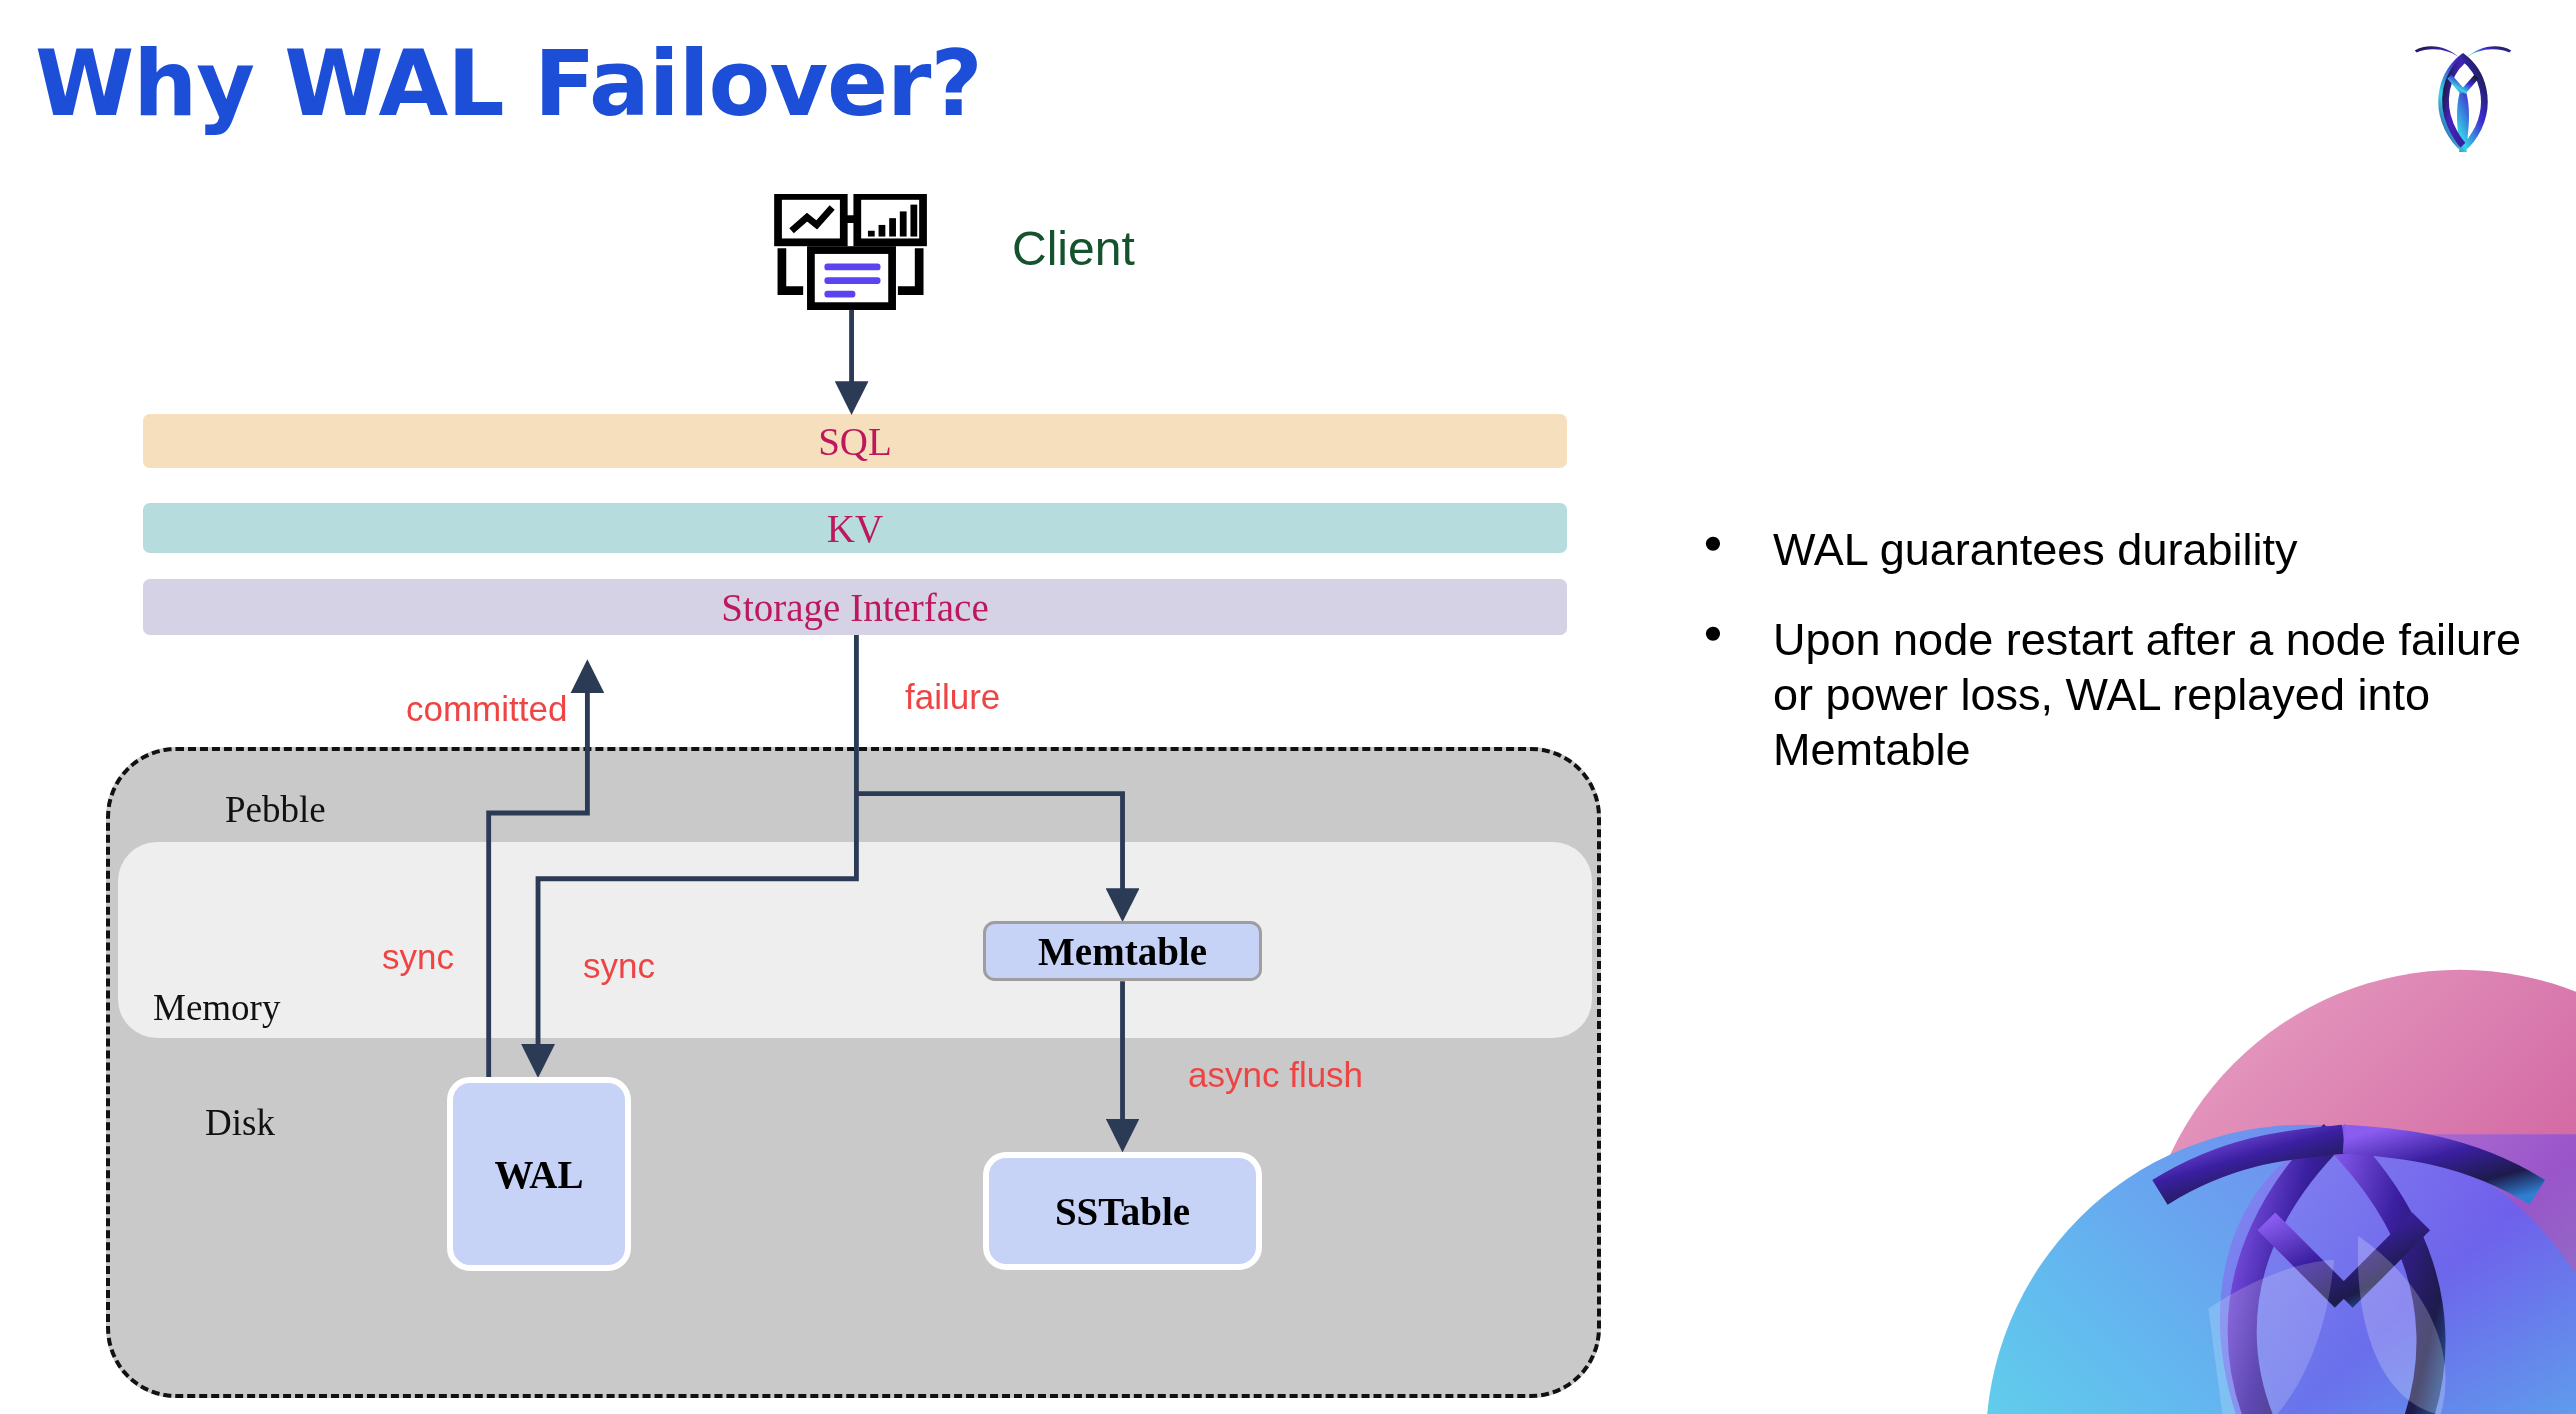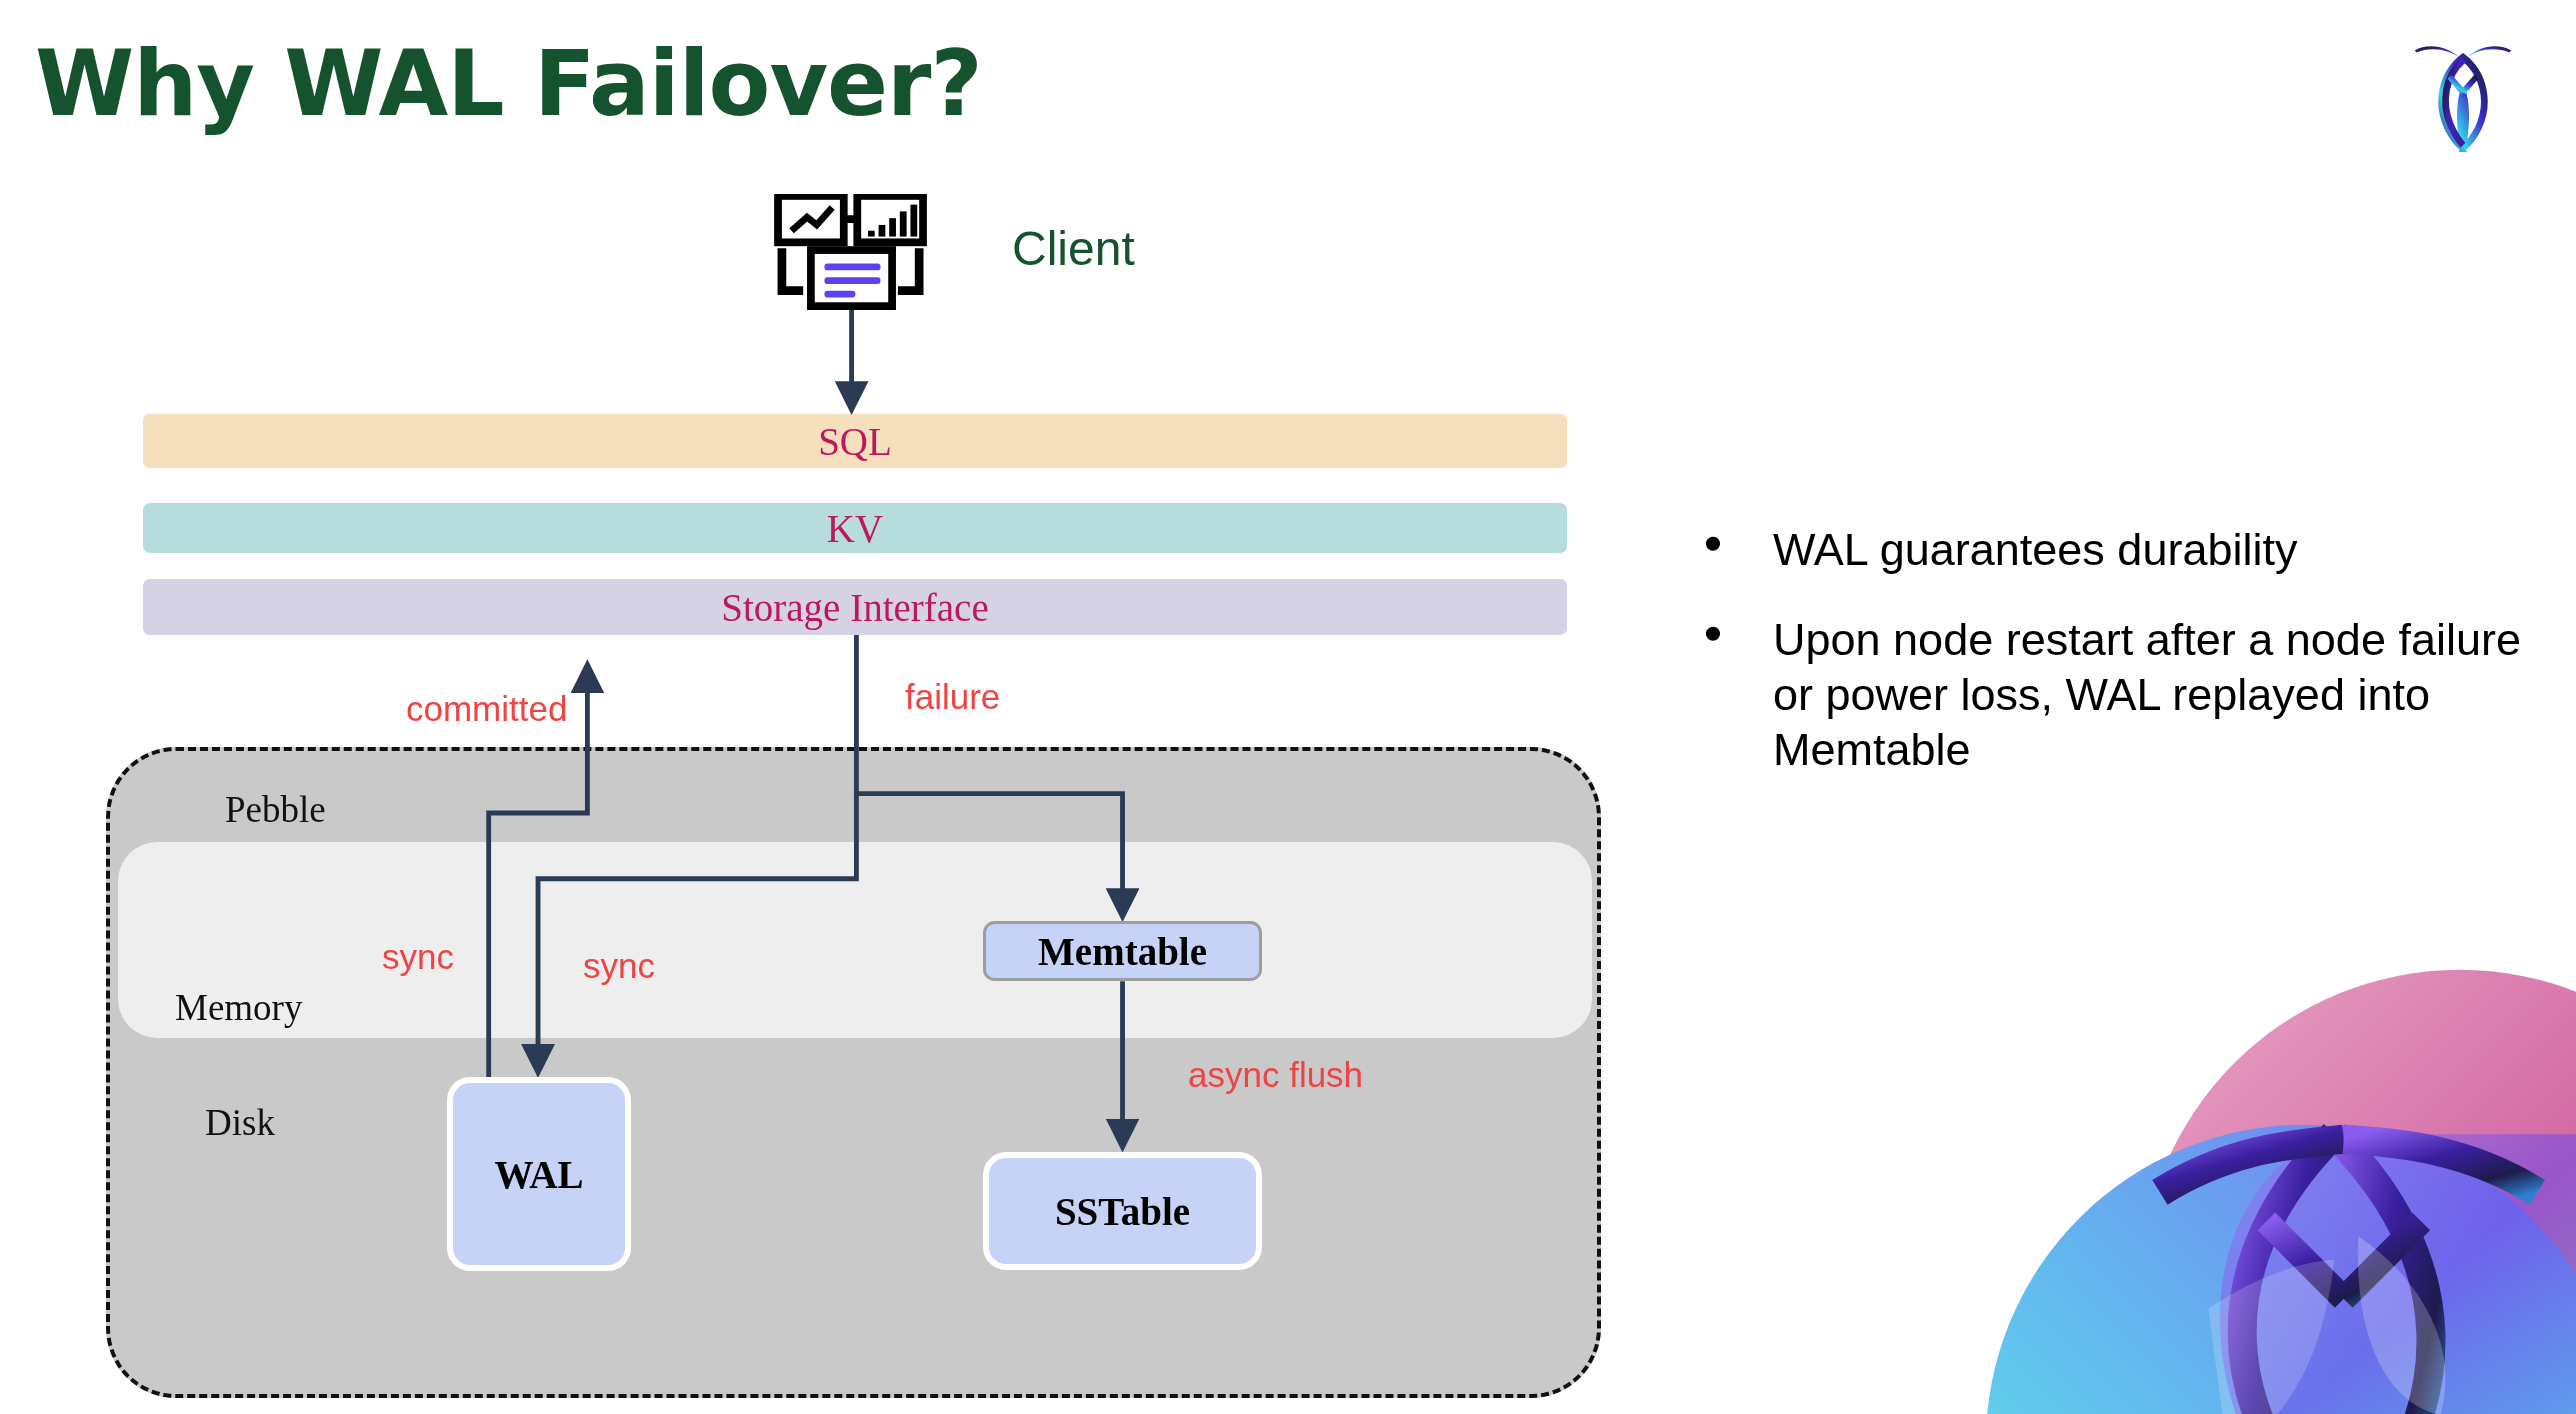--- a/index.html
+++ b/index.html
@@ -19,21 +19,21 @@
 
   
   #slide-title {
     position: absolute;
     left: 35px;
     top: 37px;
     font-family: "DejaVu Sans", sans-serif;
     font-weight: 700;
     font-size: 90px;
     letter-spacing: -1px;
-    color: #14532d;
+    color: #1d4ed8;
     white-space: nowrap;
     line-height: 1.05;
   }
 
   
   #brand-logo {
     position: absolute;
     left: 2407px;
     top: 31px;
     width: 112px;
@@ -114,21 +114,20 @@
     background: #eeeeee;
     border-radius: 39px;
   }
   #memory-label {
     position: absolute;
     left: 153px;
     top: 986px;
     font-family: "Liberation Serif", serif;
     font-size: 37px;
     color: #111111;
-    margin-left: 22px;
   }
   #disk-label {
     position: absolute;
     left: 205px;
     top: 1101px;
     font-family: "Liberation Serif", serif;
     font-size: 37px;
     color: #111111;
   }
 

